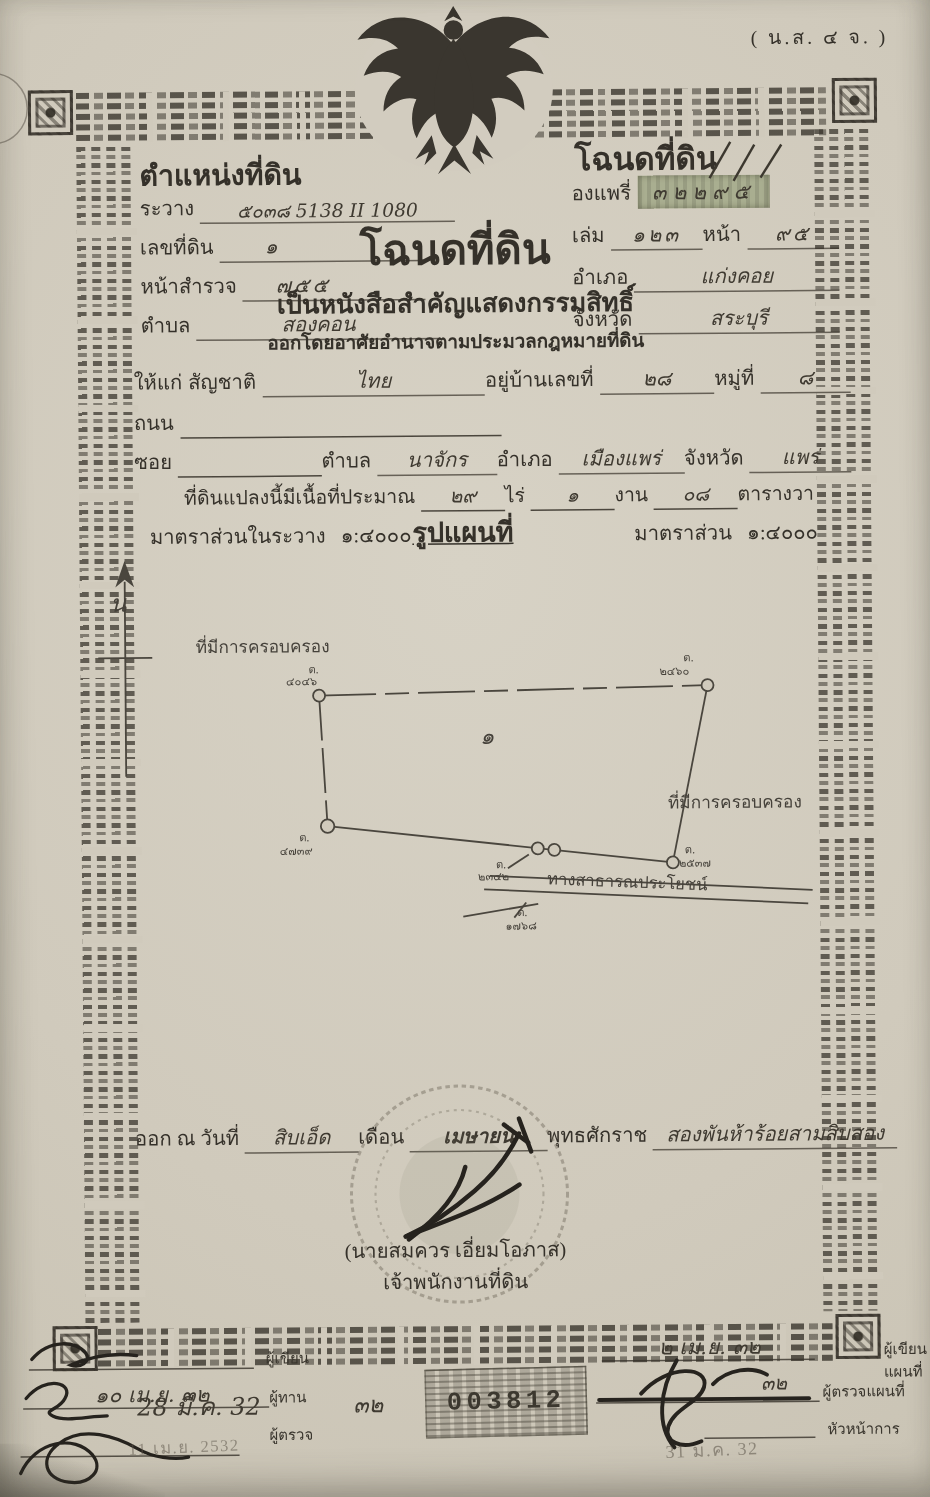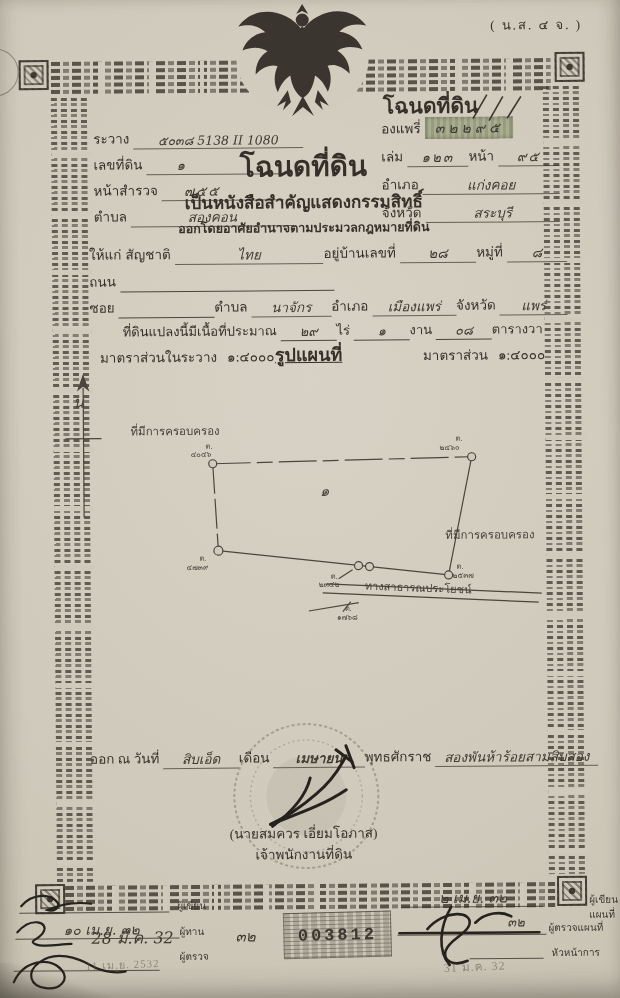--- a/index.html
+++ b/index.html
@@ -45,21 +45,21 @@
   .corner-shadow{position:absolute;left:0;bottom:0;width:110px;height:42px;
     background:linear-gradient(20deg, rgba(45,42,34,.55), rgba(45,42,34,0) 60%);}
 </style>
 </head>
 <body>
 
 <div class="paper">
 
   <div class="abs" style="left:-22px;top:50px;width:46px;height:46px;border:1.5px solid rgba(70,65,55,.45);border-radius:50%;"></div>
 
-  <div class="abs printed" style="left:498px;top:20px;width:112px;text-align:left;font-size:13px;letter-spacing:2px;">( น.ส. ๔ จ. )</div>
+  <div class="abs printed" style="left:498px;top:20px;width:112px;text-align:center;font-size:13px;letter-spacing:2px;">( น.ส. ๔ จ. )</div>
 
   <div class="corner" style="left:26px;top:62px;"></div>
   <div class="corner" style="left:562px;top:58px;"></div>
   <div class="corner" style="left:36px;top:886px;"></div>
   <div class="corner" style="left:558px;top:882px;"></div>
 
   <div class="band-h" style="left:58px;top:64px;width:500px;height:33px;">
     <div class="micro-row"></div>
       <div class="micro-row"></div>
       <div class="micro-row"></div>
@@ -92,20 +92,21 @@
       <path d="M72 32 C88 10 120 6 136 28 C123 25 115 28 109 34 C119 35 128 41 132 52 C122 48 113 49 107 53 C115 58 119 66 119 76 C111 68 103 66 97 68 C101 76 101 86 97 94 C93 84 87 78 81 76 Z"></path>
       <path d="M72 28 C63 38 59 54 59 68 C59 86 65 96 72 100 C79 96 85 86 85 68 C85 54 81 38 72 28 Z"></path>
       <path d="M72 6 L78 16 L72 13 L66 16 Z"></path>
       <circle cx="72" cy="22" r="6.5"></circle>
       <path d="M72 98 L61 118 L72 109 L83 118 Z"></path>
       <path d="M57 92 L46 108 L55 103 L52 112 L60 104 Z"></path>
       <path d="M87 92 L98 108 L89 103 L92 112 L84 104 Z"></path>
     </g>
   </svg>
 
+  <div class="abs printed bold" style="left:100px;top:104px;font-size:19px;">ตำแหน่งที่ดิน</div>
   <div class="abs row printed" style="left:100px;top:130px;width:210px;">
     <span class="lbl">ระวาง</span>
     <span class="fill hw" style="font-size:12.5px;">๕๐๓๘ 5138 II 1080</span>
   </div>
   <div class="abs row printed" style="left:100px;top:156px;width:190px;">
     <span class="lbl">เลขที่ดิน</span>
     <span class="fill hw" style="text-align:left;padding-left:30px;">๑</span>
   </div>
   <div class="abs row printed" style="left:100px;top:182px;width:190px;">
     <span class="lbl">หน้าสำรวจ</span>
@@ -169,21 +170,21 @@
     <span class="fill hw" style="flex:1.0;">เมืองแพร่</span>
     <span class="lbl">จังหวัด</span>
     <span class="fill hw" style="flex:0.8;">แพร่</span>
   </div>
   <div class="abs row printed" style="left:128px;top:324px;width:424px;font-size:13px;">
     <span class="lbl">ที่ดินแปลงนี้มีเนื้อที่ประมาณ</span>
     <span class="fill hw" style="border-bottom:1.6px solid rgba(50,46,38,.85);">๒๙</span>
     <span class="lbl">ไร่</span>
     <span class="fill hw" style="border-bottom:1.6px solid rgba(50,46,38,.85);">๑</span>
     <span class="lbl">งาน</span>
-    <span class="fill hw" style="border-bottom:1.6px solid rgba(50,46,38,.85);">๐๘</span>
+    <span class="fill hw" style="border-bottom:1.6px solid rgba(50,46,38,.85);font-family:Liberation Mono, monospace;">๐๘</span>
     <span class="lbl">ตารางวา</span>
   </div>
 
   <div class="abs row printed" style="left:105px;top:349px;width:170px;">
     <span class="lbl">มาตราส่วนในระวาง</span>
     <span style="padding-left:6px;">๑:๔๐๐๐</span>
   </div>
   <div class="abs printed bold" style="left:280px;top:344px;width:100px;text-align:left;font-size:18px;text-decoration:underline;">รูปแผนที่</div>
   <div class="abs row printed" style="left:428px;top:349px;width:140px;">
     <span class="lbl">มาตราส่วน</span>

